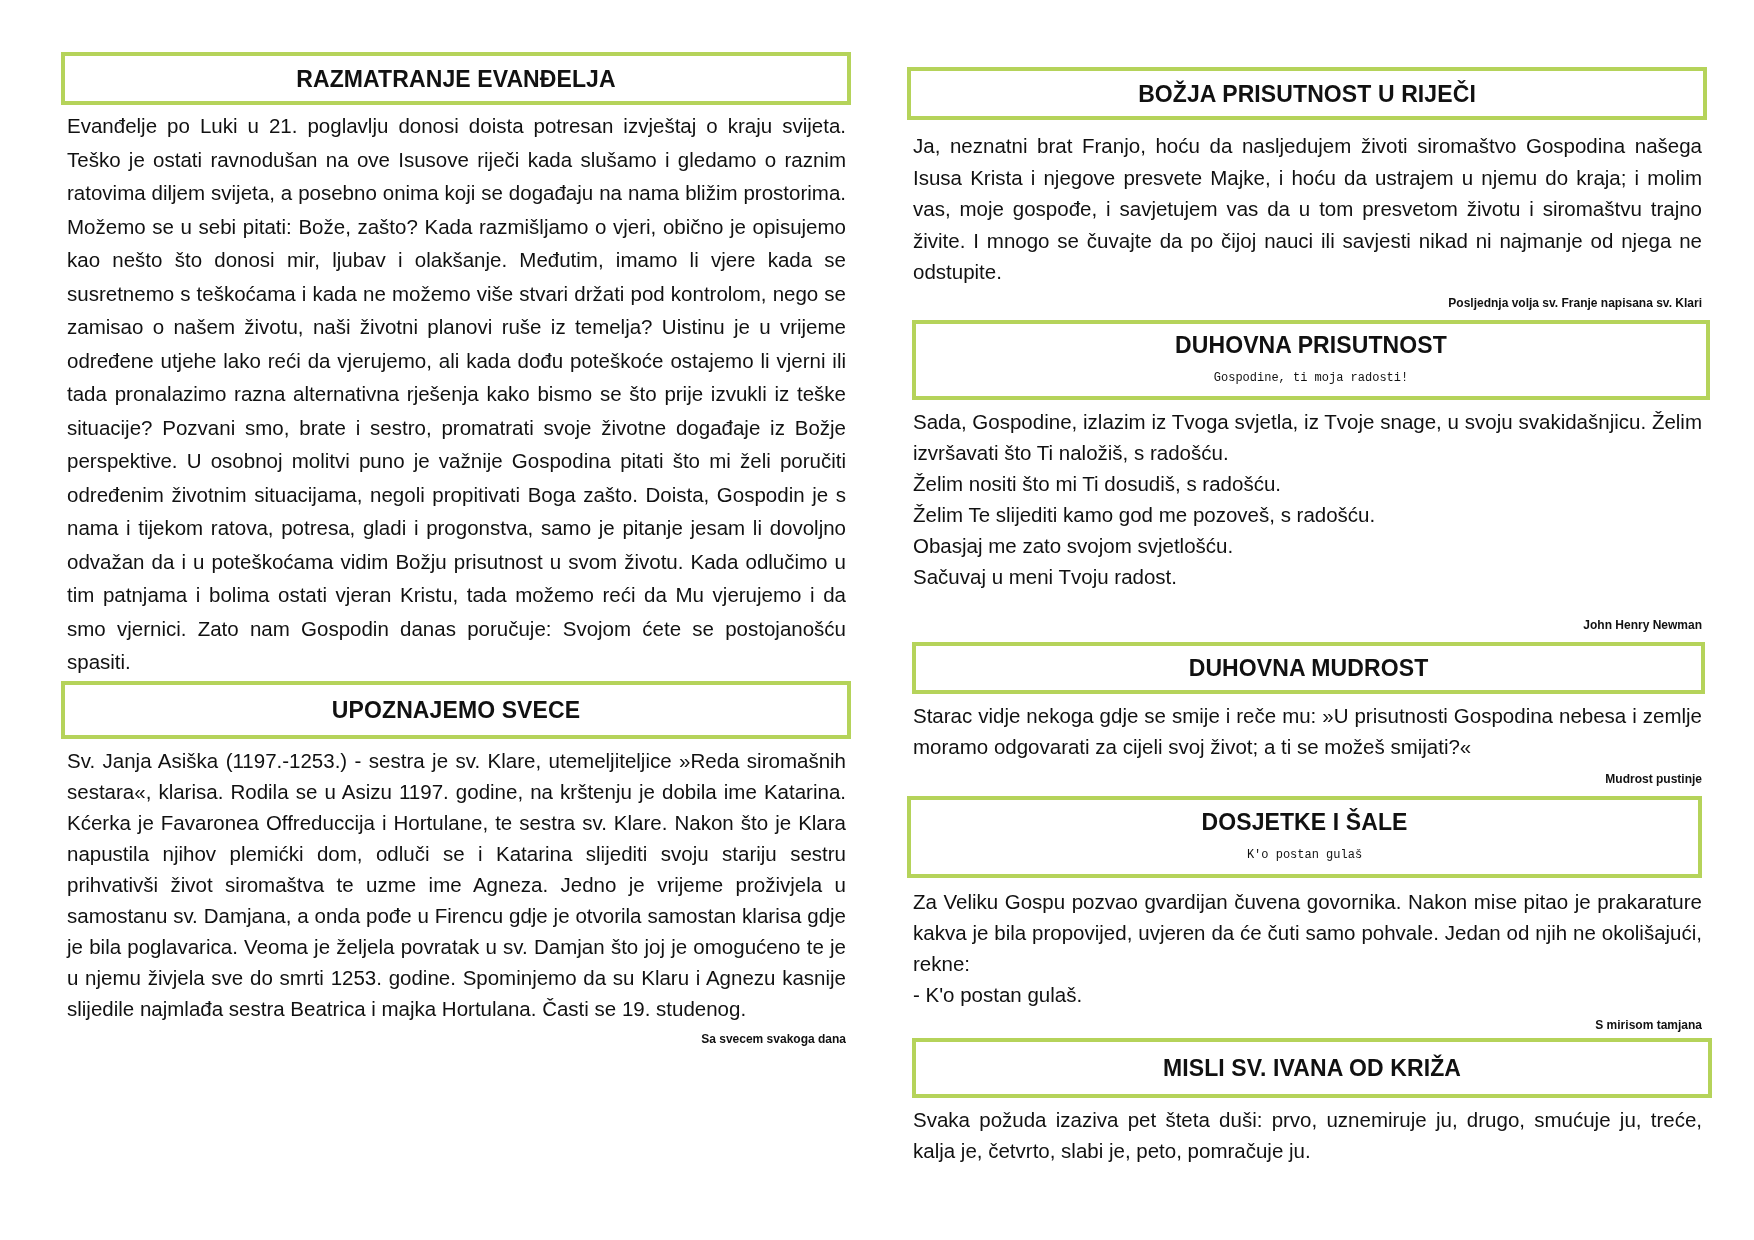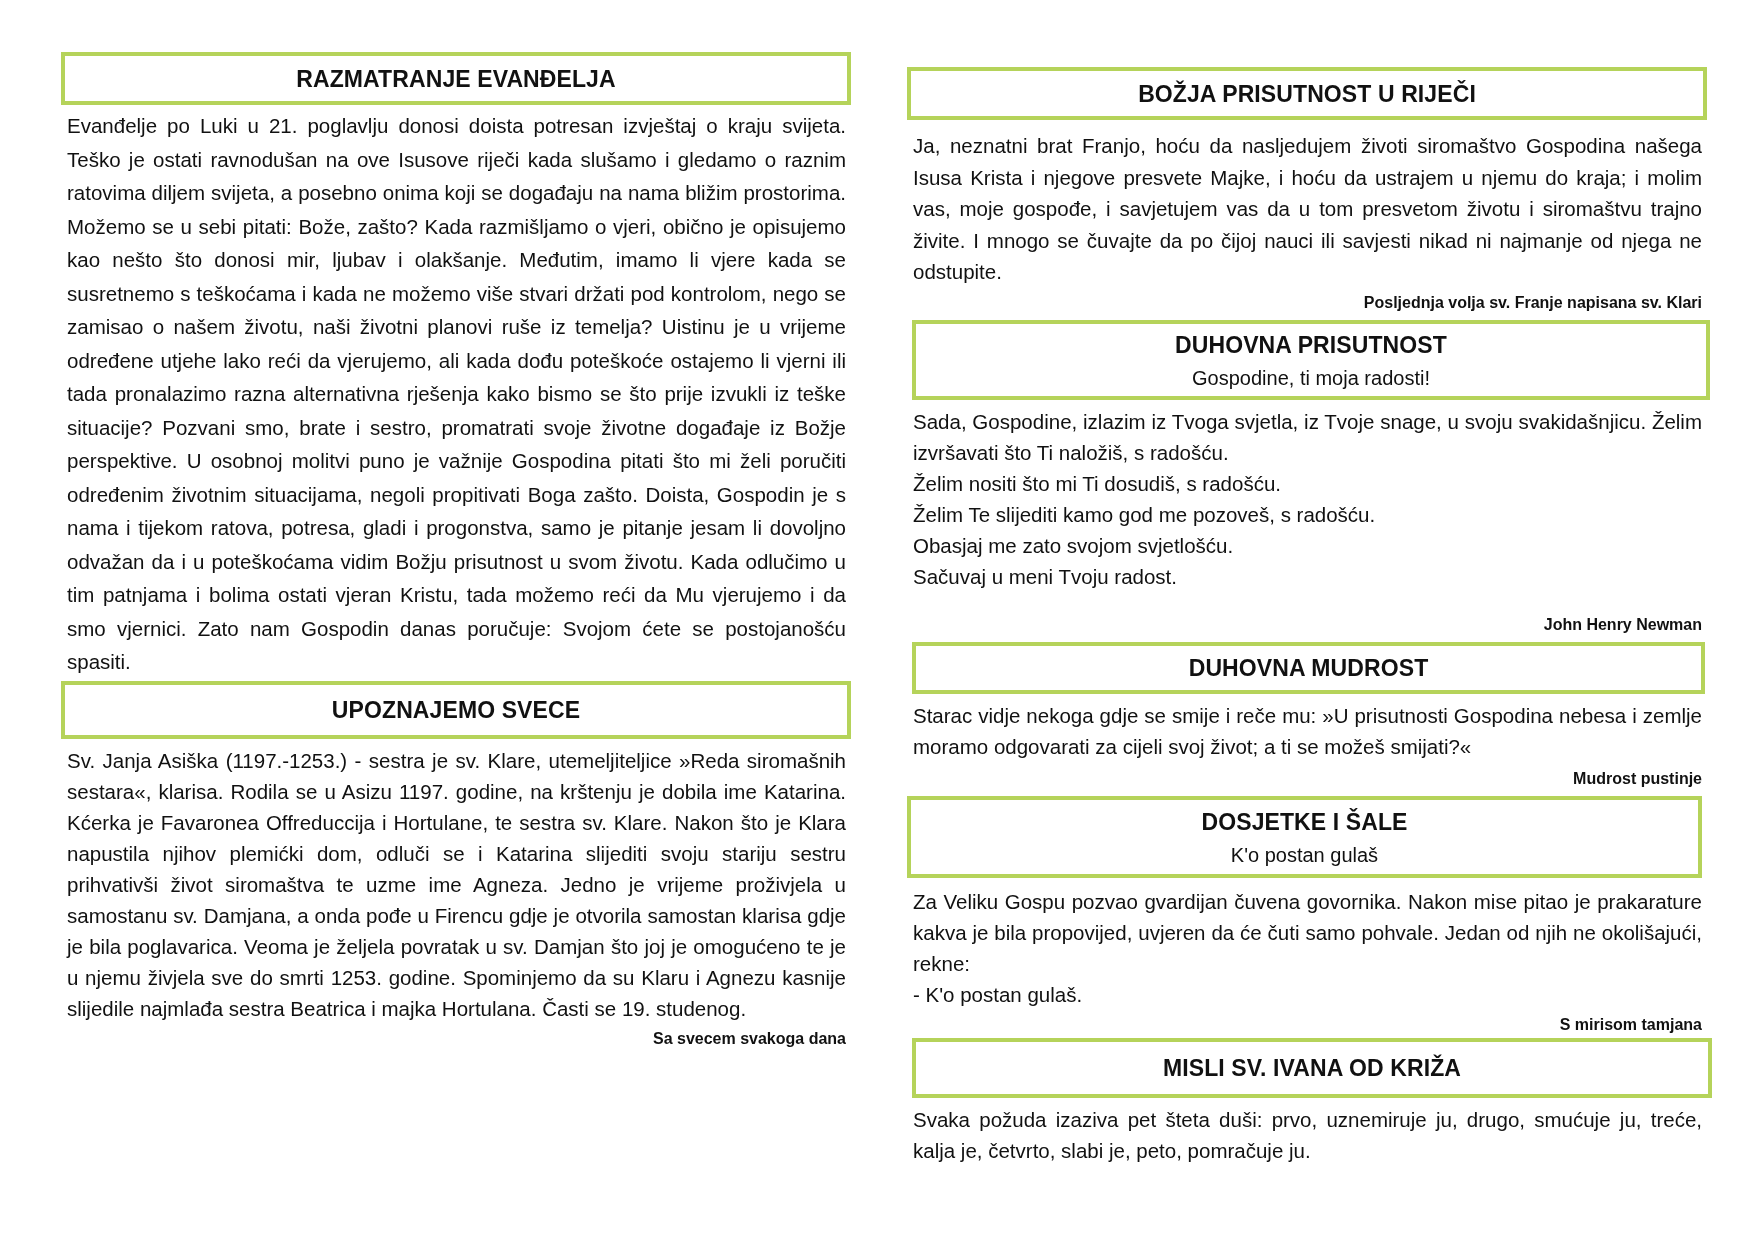--- a/index.html
+++ b/index.html
@@ -11,30 +11,30 @@
   #col-left  { left: 61px;  top: 52px;  width: 790px; }
   #col-right { left: 907px; top: 67px;  width: 800px; }
 
   .hbox {
     border: 4px solid #b5d35a;
     box-sizing: border-box;
     text-align: center;
     display: flex; flex-direction: column; justify-content: center;
   }
   .htitle { font-weight: bold; font-size: 23px; letter-spacing: 0.1px; line-height: 28px; }
-  .hsub { font-size: 20px; line-height: 20px; margin-top: 9px; }
+  .hsub { font-size: 12px; line-height: 20px; margin-top: 9px; font-family: Liberation Mono, monospace; }
 
   .body {
     font-size: 20.5px; line-height: 33.5px; text-align: justify;
     padding: 0 5px 0 6px; margin-top: 4px;
   }
   .body p { margin: 0; }
   .body.lines p { text-align: left; }
   .src {
-    text-align: right; font-weight: bold; font-size: 16px; line-height: 22px;
+    text-align: right; font-weight: bold; font-size: 12px; line-height: 22px;
     padding-right: 5px; margin-top: 4px;
   }
 </style>
 </head>
 <body>
 
 <div class="col" id="col-left">
   <section>
     <div class="hbox" style="height:53px">
       <div class="htitle">RAZMATRANJE EVANĐELJA</div>

